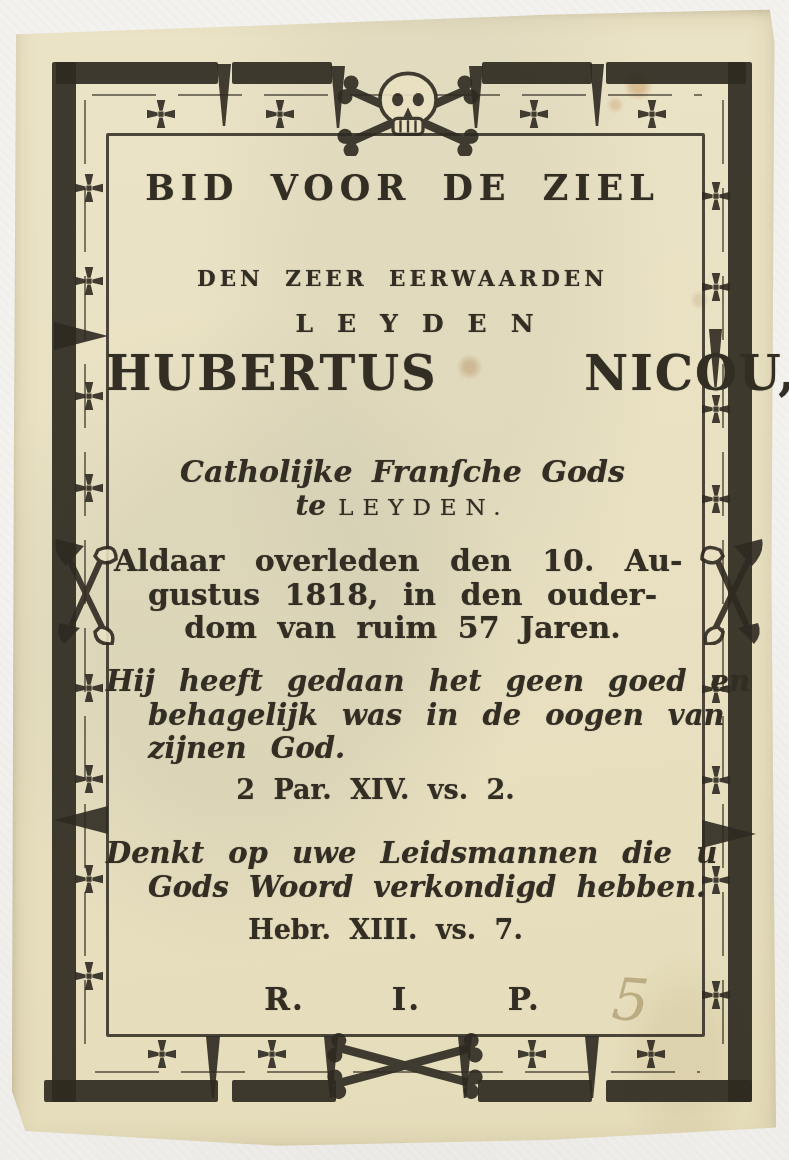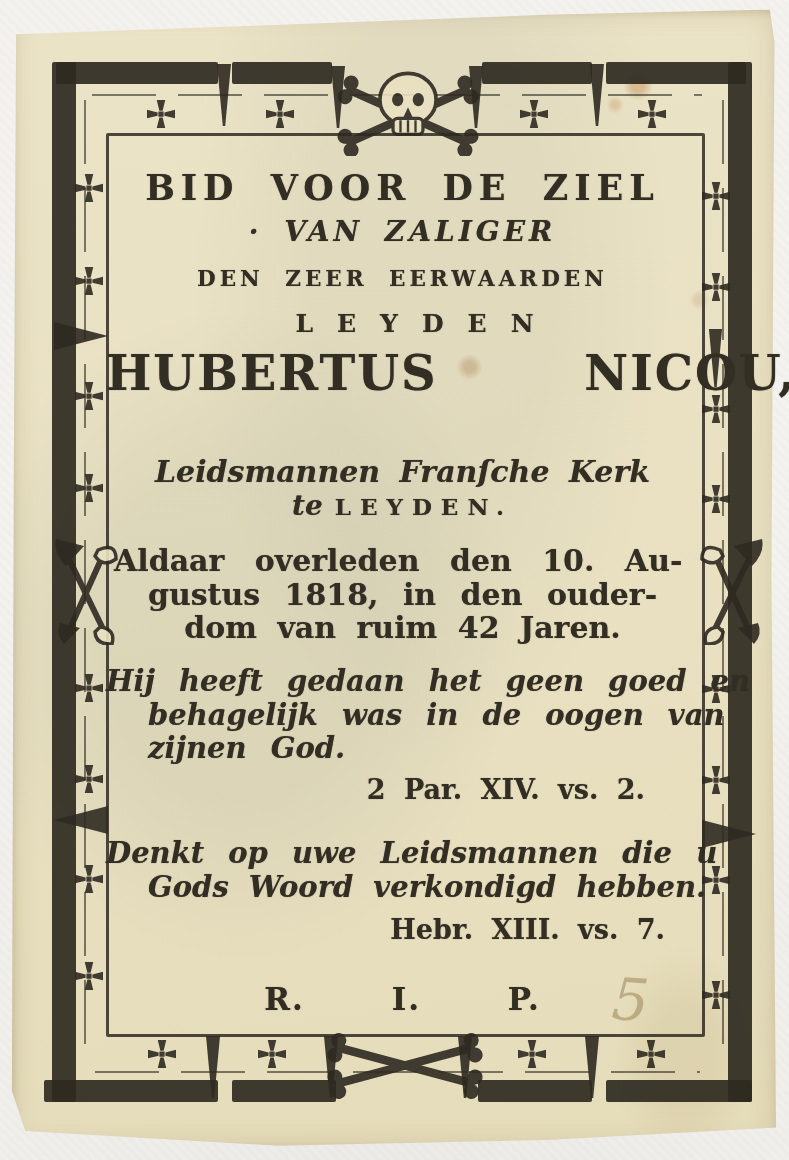--- a/index.html
+++ b/index.html
@@ -43,29 +43,29 @@
   .inner-frame{position:absolute;left:106px;top:133px;width:593px;height:898px;
     border:3px solid var(--ink);opacity:.85;border-radius:2px;}
   .orn{position:absolute;fill:var(--ink);opacity:.9;}
   .wedge{position:absolute;width:0;height:0;opacity:.9;}
   .w-right{border-top:14px solid transparent;border-bottom:14px solid transparent;border-left:54px solid var(--ink);}
   .w-left {border-top:14px solid transparent;border-bottom:14px solid transparent;border-right:54px solid var(--ink);}
   .content{position:absolute;left:106px;top:133px;width:593px;height:898px;color:var(--ink);}
   .line{position:absolute;left:0;width:100%;white-space:nowrap;
     text-shadow:0 0 1px rgba(47,42,33,.55);color:#332e24;}
   .c{text-align:center;}
-  .r{text-align:right;box-sizing:border-box;}
+  .r{text-align:center;box-sizing:border-box;}
   .hd1{font-size:35px;font-weight:700;letter-spacing:6px;word-spacing:13px;}
   .hd2{font-size:28px;font-weight:700;font-style:italic;letter-spacing:4px;word-spacing:8px;}
   .hd3{font-size:21.5px;font-weight:700;letter-spacing:4px;word-spacing:10px;}
   .hd4{font-size:25px;font-weight:700;letter-spacing:24px;padding-left:24px;}
   .nm{font-size:48px;font-weight:700;letter-spacing:2px;word-spacing:128px;overflow:visible;}
   .sub{font-size:30px;font-weight:700;font-style:italic;word-spacing:9px;}
   .pp{font-size:28px;font-weight:700;font-style:italic;}
-  .place{font-size:23px;font-weight:700;letter-spacing:9px;padding-left:12px;}
+  .place{font-size:23px;font-weight:400;letter-spacing:9px;padding-left:12px;}
   .dn{font-size:30px;font-weight:700;word-spacing:20px;}
   .qt{font-size:29px;font-weight:700;font-style:italic;word-spacing:14px;}
   .ind{padding-left:42px;box-sizing:border-box;}
   .ref{font-size:27px;font-weight:700;word-spacing:9px;}
   .rip{font-size:31px;font-weight:700;word-spacing:74px;letter-spacing:2px;}
   .pencil{position:absolute;left:612px;top:966px;font-size:58px;font-style:italic;
     color:var(--pencil);transform:rotate(4deg);font-weight:400;}
 </style>
 </head>
 <body>
@@ -273,29 +273,28 @@
     <svg class="orn" style="left:54px;top:533px" width="64" height="112">
         <use href="#tools"></use>
       </svg>
     <svg class="orn" style="left:700px;top:533px;transform:scaleX(-1)" width="64" height="112">
         <use href="#tools"></use>
       </svg>
   </div>
 
   <div class="content">
     <div class="line c hd1" style="top:34px">BID VOOR DE ZIEL</div>
-    <div class="line c hd2" style="top:82px">· VAN ZALIGER</div>
     <div class="line c hd3" style="top:133px">DEN ZEER EERWAARDEN</div>
     <div class="line c hd4" style="top:176px">LEYDEN</div>
     <div class="line nm" style="top:212px">HUBERTUS NICOU,</div>
-    <div class="line c sub" style="top:321px">Leidsmannen Franſche Kerk</div>
+    <div class="line c sub" style="top:321px">Catholijke Franſche Gods</div>
     <div class="line c" style="top:356px"><span class="pp">te</span><span class="place">LEYDEN.</span></div>
     <div class="line dn" style="top:410px;padding-left:8px">Aldaar overleden den 10. Au-</div>
     <div class="line c dn" style="top:444px;word-spacing:14px">gustus 1818, in den ouder-</div>
-    <div class="line c dn" style="top:477px;word-spacing:10px">dom van ruim 42 Jaren.</div>
+    <div class="line c dn" style="top:477px;word-spacing:10px">dom van ruim 57 Jaren.</div>
     <div class="line qt" style="top:531px">Hij heeft gedaan het geen goed en</div>
     <div class="line qt ind" style="top:565px">behagelijk was in de oogen van</div>
     <div class="line qt ind" style="top:598px">zijnen God.</div>
     <div class="line r ref" style="top:641px;padding-right:54px">2 Par. XIV. vs. 2.</div>
     <div class="line qt" style="top:703px">Denkt op uwe Leidsmannen die u</div>
     <div class="line qt ind" style="top:737px;word-spacing:10px">Gods Woord verkondigd hebben.</div>
     <div class="line r ref" style="top:781px;padding-right:34px">Hebr. XIII. vs. 7.</div>
     <div class="line c rip" style="top:848px">R. I. P.</div>
   </div>
 

